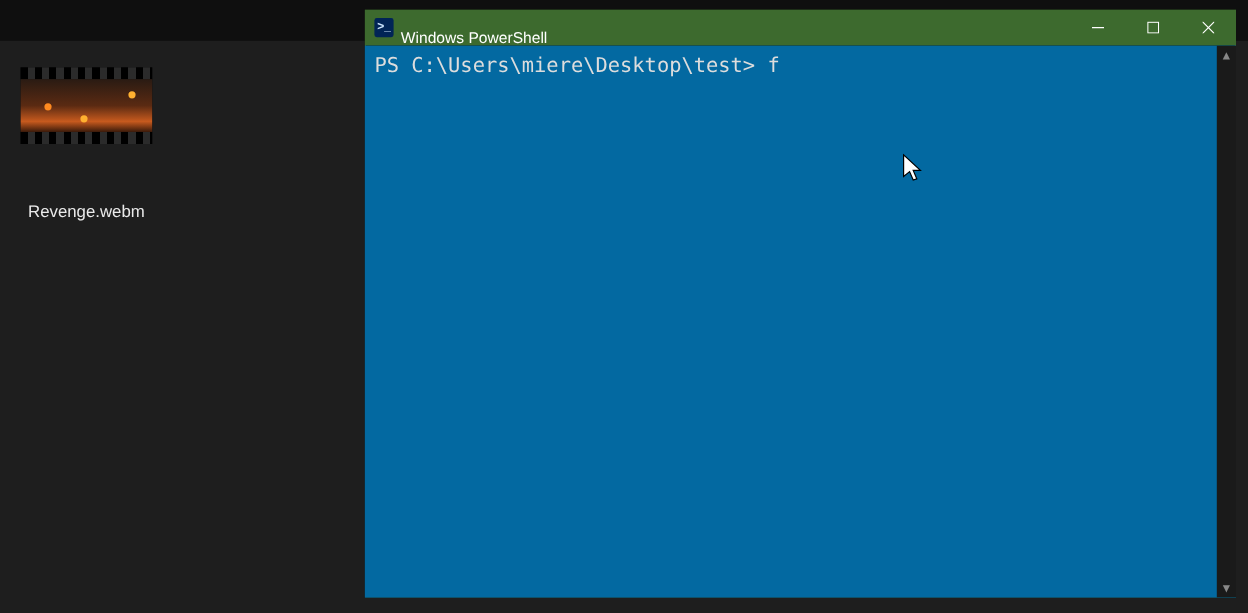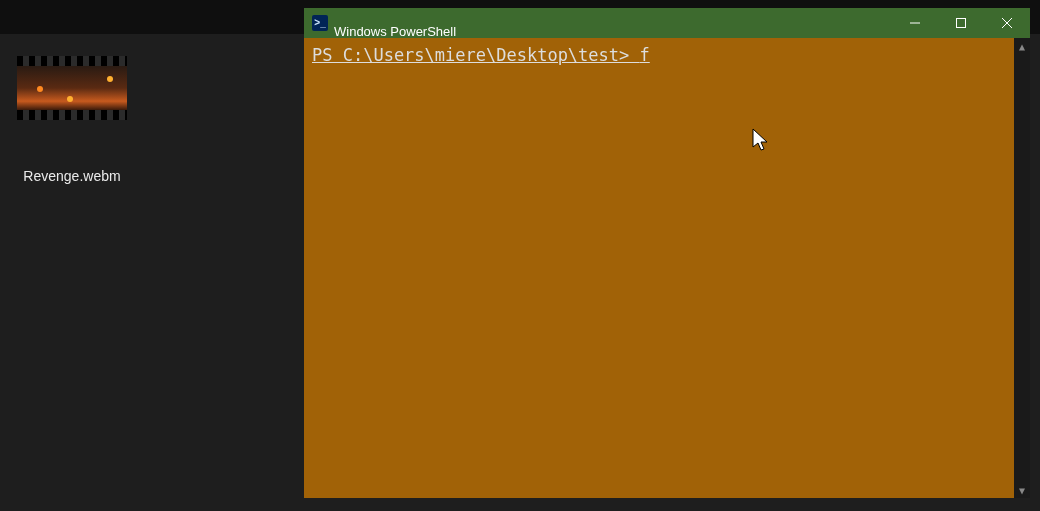--- a/index.html
+++ b/index.html
@@ -128,28 +128,27 @@
     display: flex;
     align-items: center;
     justify-content: center;
     color: #fff;
   }
   .win-btn svg { width: 10px; height: 10px; stroke: #fff; stroke-width: 1; fill: none; }
 
   .ps-body {
     flex: 1;
     position: relative;
-    background: #a16207;
+    background: #0369a1;
     color: #ddd;
     font-family: Consolas, "Lucida Console", monospace;
     font-size: 17px;
     line-height: 1.3;
     padding: 6px 8px;
     overflow: hidden;
-    text-decoration: underline;
   }
   .ps-line { white-space: pre; }
   .ps-scroll {
     position: absolute;
     top: 0; right: 0; bottom: 0;
     width: 16px;
     background: #1a1a1a;
   }
   .ps-scroll .arrow {
     position: absolute;

